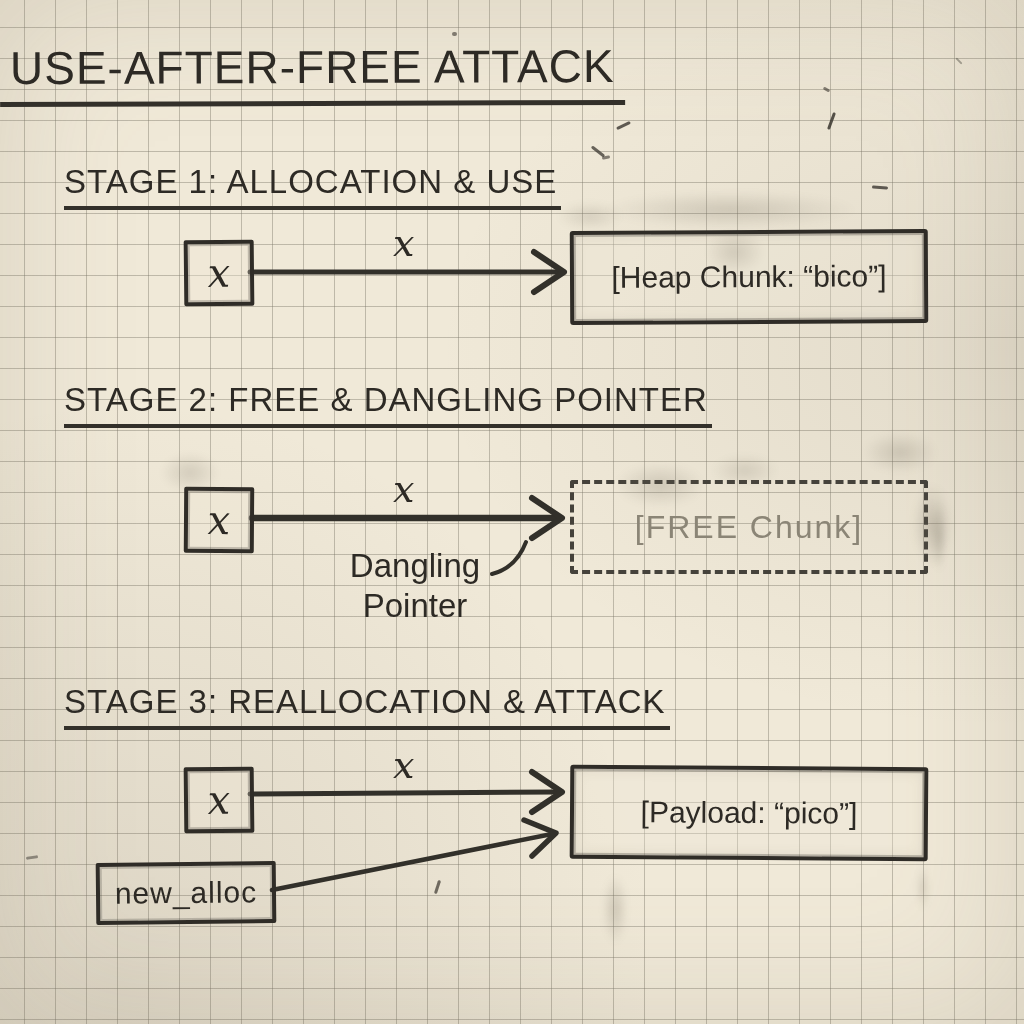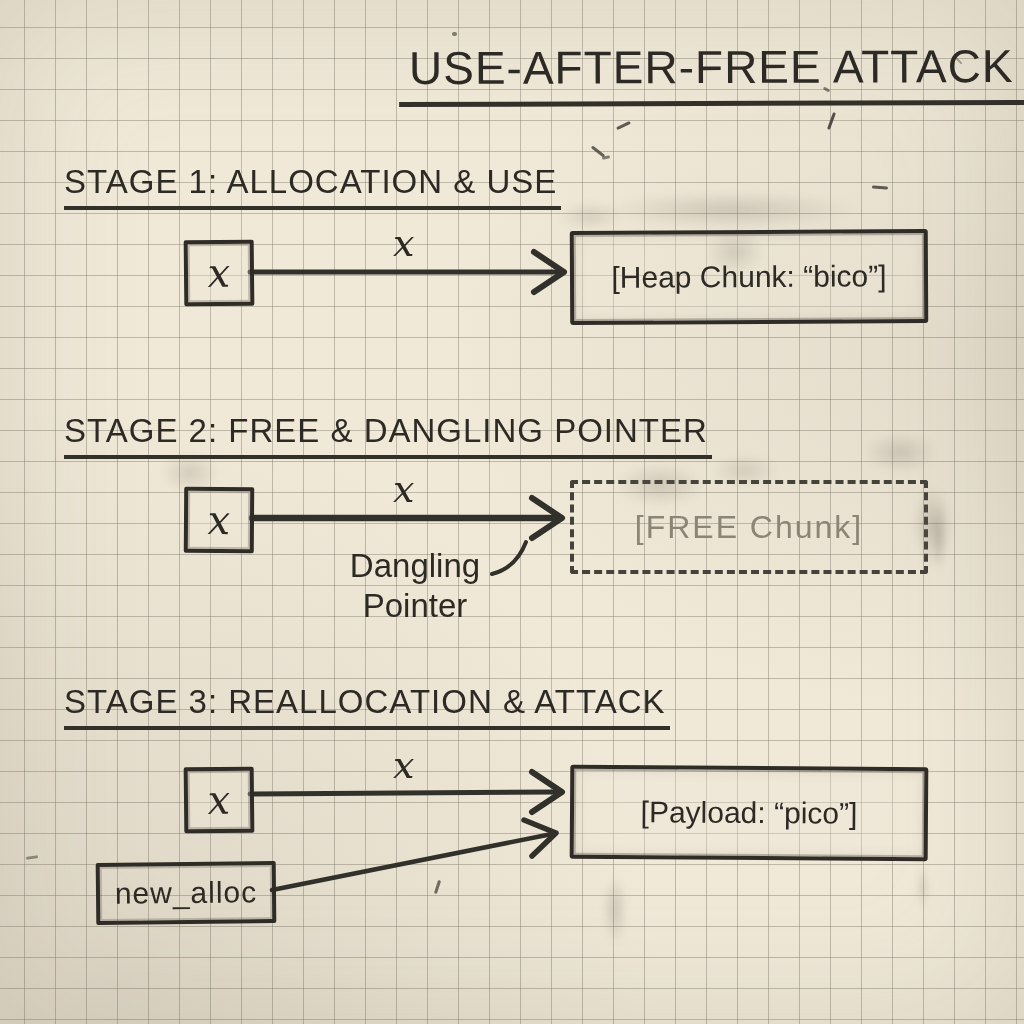--- a/index.html
+++ b/index.html
@@ -11,21 +11,21 @@
       radial-gradient(ellipse at 12% 96%, rgba(110,100,85,0.14), rgba(110,100,85,0) 42%),
       radial-gradient(ellipse at 98% 34%, rgba(110,100,85,0.10), rgba(110,100,85,0) 40%),
       linear-gradient(to right, rgba(122,117,103,0.42) 1px, rgba(0,0,0,0) 1px),
       linear-gradient(to bottom, rgba(122,117,103,0.42) 1px, rgba(0,0,0,0) 1px);
     background-size:100% 100%,100% 100%,31px 31px,31px 31px;
     background-position:0 0,0 0,-7px -4px,-7px -4px;
     box-shadow:inset 0 0 140px rgba(120,108,88,0.20);
     color:#2d2a25;
   }
   .abs{position:absolute;}
-  .title-row{left:0;right:0;top:40px;text-align:right;margin-left:20px;}
+  .title-row{left:0;right:0;top:40px;text-align:left;}
   .title{
     display:inline-block;font-size:46px;letter-spacing:1px;
     border-bottom:5px solid #33302a;padding:0 10px 7px;
     transform:rotate(-0.2deg);white-space:nowrap;
   }
   .heading{
     display:inline-block;font-size:33px;letter-spacing:1px;
     border-bottom:4px solid #33302a;padding:0 4px 5px 0;white-space:nowrap;
   }
   .ptr-box{
@@ -88,21 +88,21 @@
     <span class="heading">STAGE 1: ALLOCATION &amp; USE</span>
   </div>
   <div class="abs ptr-box r-a" style="left:184px;top:240px;">
     <span class="script-x">x</span>
   </div>
   <div class="abs arrow-label" style="left:393px;top:224px;">x</div>
   <div class="abs target-box r-c" style="left:570px;top:230px;">
     <span>[Heap Chunk: “bico”]</span>
   </div>
 
-  <div class="abs" style="left:64px;top:412px;">
+  <div class="abs" style="left:64px;top:381px;">
     <span class="heading">STAGE 2: FREE &amp; DANGLING POINTER</span>
   </div>
   <div class="abs ptr-box r-b" style="left:184px;top:487px;">
     <span class="script-x">x</span>
   </div>
   <div class="abs arrow-label" style="left:393px;top:470px;">x</div>
   <div class="abs free-box" style="left:570px;top:480px;">
     <span>[FREE Chunk]</span>
   </div>
   <div class="abs note" style="left:330px;top:546px;width:170px;">

